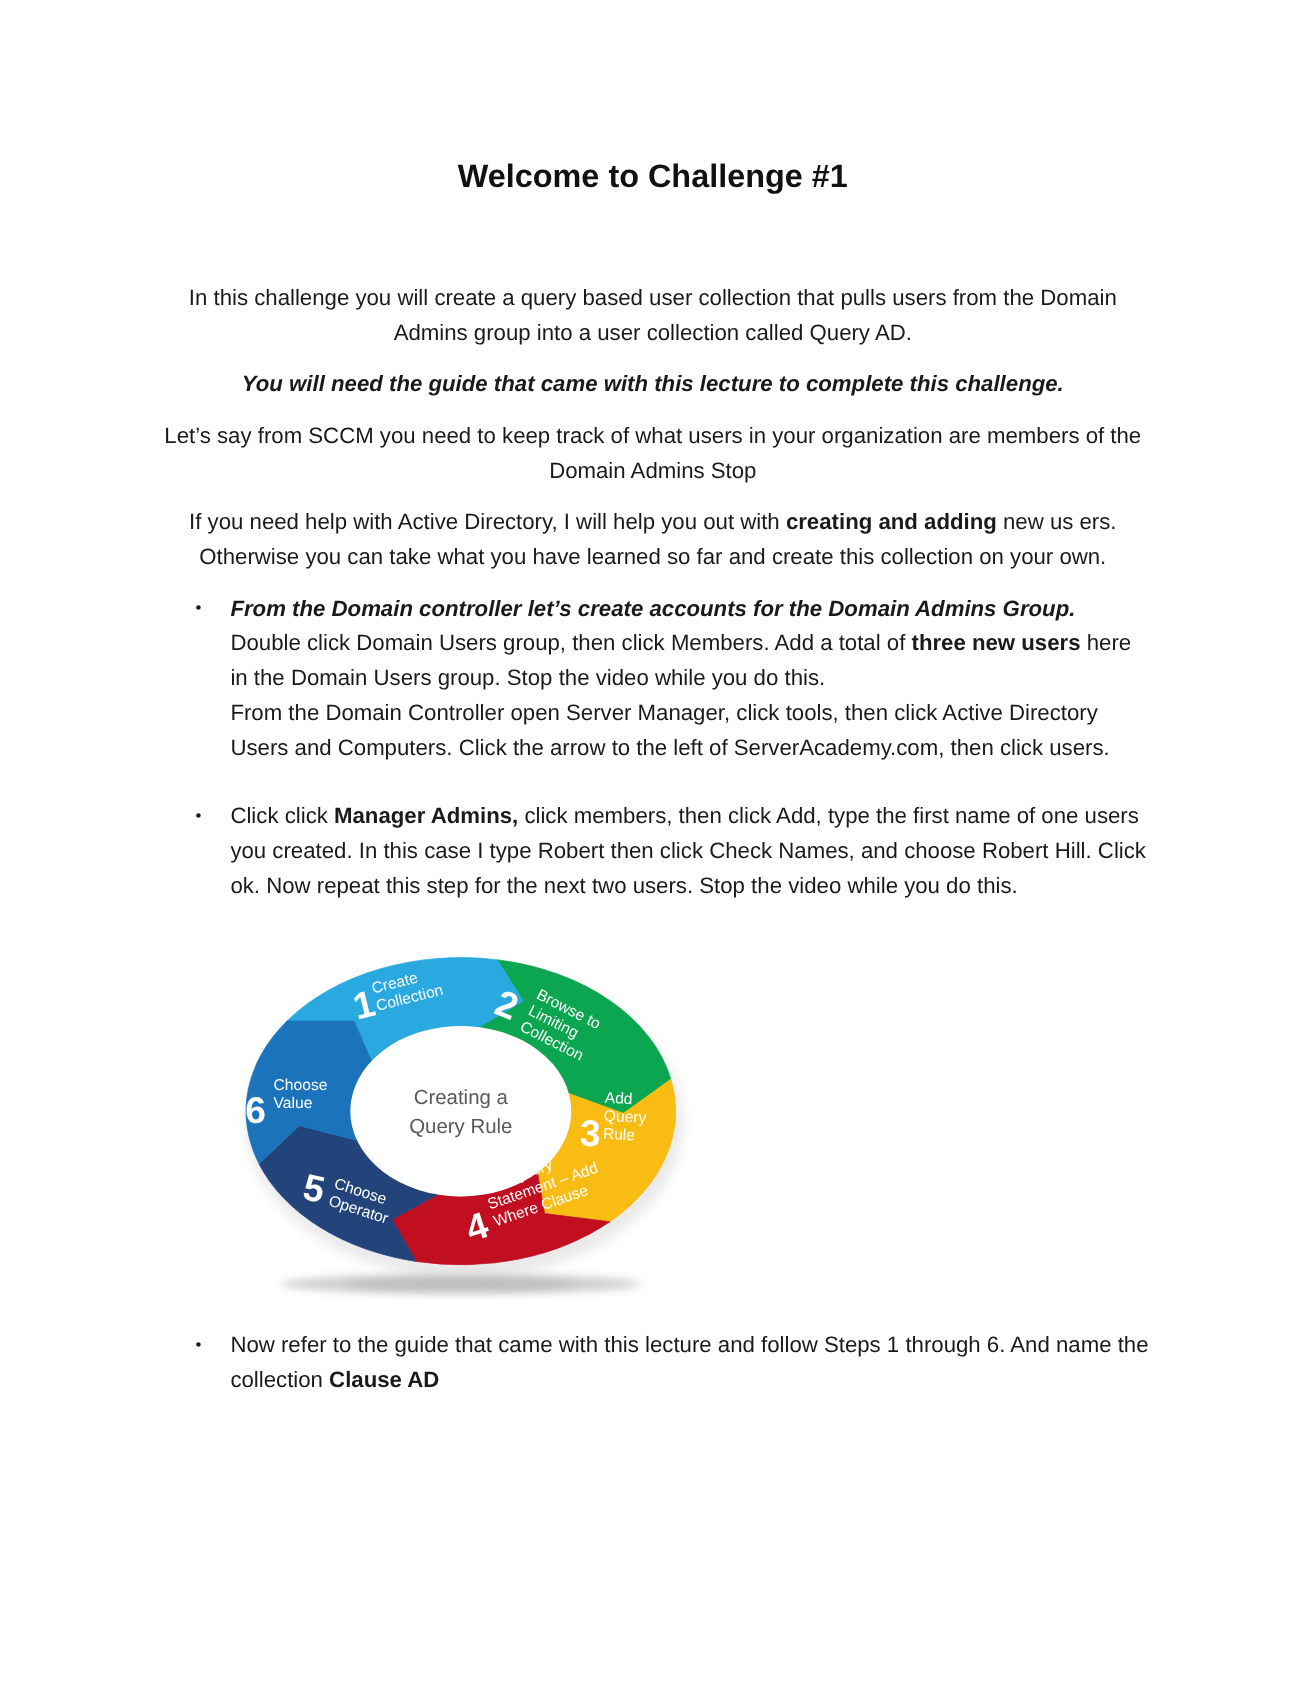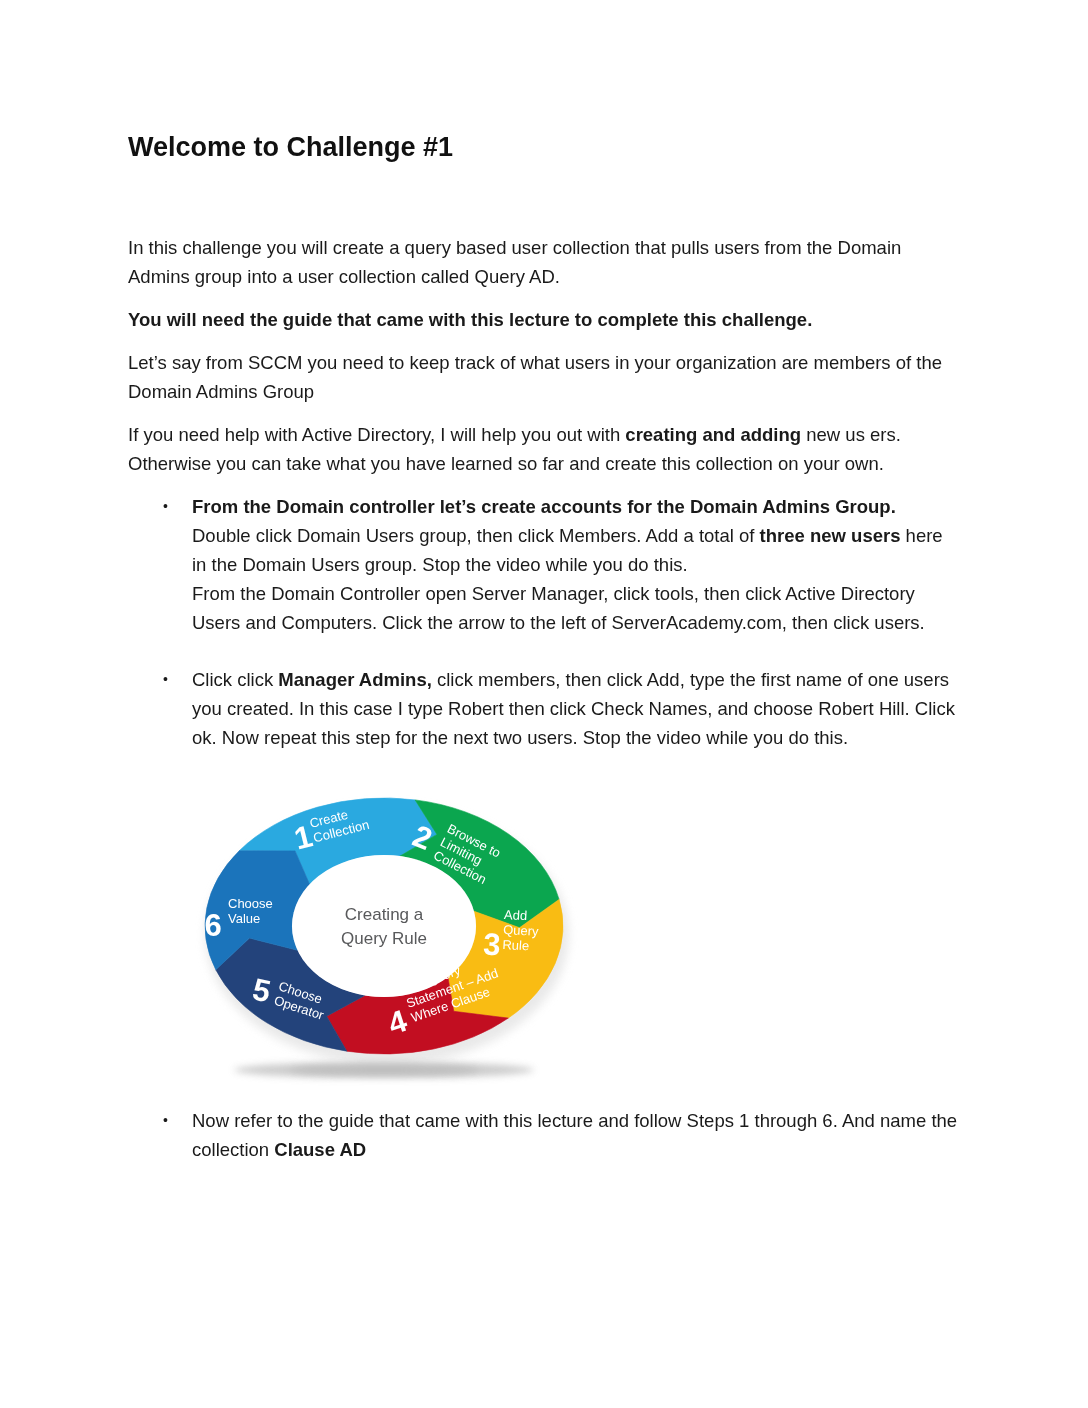--- a/index.html
+++ b/index.html
@@ -3,25 +3,25 @@
 <meta charset="utf-8">
 <style>
   html,body{margin:0;padding:0;background:#ffffff;}
   body{
     width:1088px;height:1408px;overflow:hidden;position:relative;
     font-family:"Liberation Sans", sans-serif;
     color:#1a1a1a;
   }
   .page{padding:128px 128px 0 128px;}
   h1.doc-title{
-    font-size:27px;font-weight:700;text-align:left;
+    font-size:27px;font-weight:700;text-align:center;
     margin:4px 0 70px 0;color:#111;
   }
-  p.doc-p{font-size:18.5px;line-height:29px;margin:0 0 14px 0;}
-  .bold{font-weight:700;}
+  p.doc-p{font-size:18.5px;line-height:29px;margin:0 0 14px 0;text-align:center;}
+  .bold{font-weight:700;font-style:italic;}
   ul.doc-list{list-style:none;margin:12px 0 0 0;padding:0;}
   ul.doc-list li{
     position:relative;padding-left:64px;margin:0 0 28px 0;
     font-size:18.5px;line-height:29px;
   }
   ul.doc-list .bullet{
     position:absolute;left:35px;top:0;font-size:14px;line-height:29px;color:#1a1a1a;
   }
   .diagram-wrap{margin:42px 0 0 46px;width:420px;height:300px;}
   .seg-num{font-family:"Liberation Sans",sans-serif;font-size:31px;font-weight:700;fill:#ffffff;}
@@ -33,21 +33,21 @@
 <body>
 
 <div class="page">
 
   <h1 class="doc-title">Welcome to Challenge #1</h1>
 
   <p class="doc-p"><span>In this challenge you will create a query based user collection that pulls users from the Domain Admins group into a user collection called Query AD.</span></p>
 
   <p class="doc-p bold">You will need the guide that came with this lecture to complete this challenge.</p>
 
-  <p class="doc-p">Let’s say from SCCM you need to keep track of what users in your organization are members of the Domain Admins Group</p>
+  <p class="doc-p">Let’s say from SCCM you need to keep track of what users in your organization are members of the Domain Admins Stop</p>
 
   <p class="doc-p"><span>If you need help with Active Directory, I will help you out with </span><b>creating and adding</b><span> new us ers. Otherwise you can take what you have learned so far and create this collection on your own.</span></p>
 
   <ul class="doc-list">
     <li>
       <span class="bullet">•</span>
       <div class="bold">From the Domain controller let’s create accounts for the Domain Admins Group.</div>
       <div><span>Double click Domain Users group, then click Members. Add a total of </span><b>three new users</b><span> here in the Domain Users group. Stop the video while you do this.</span></div>
       <div><span>From the Domain Controller open Server Manager, click tools, then click Active Directory Users and Computers. Click the arrow to the left of ServerAcademy.com, then click users.</span></div>
     </li>

